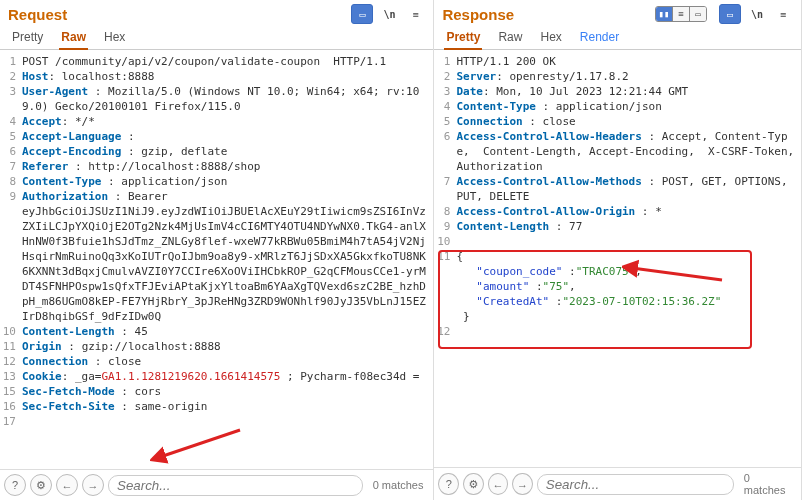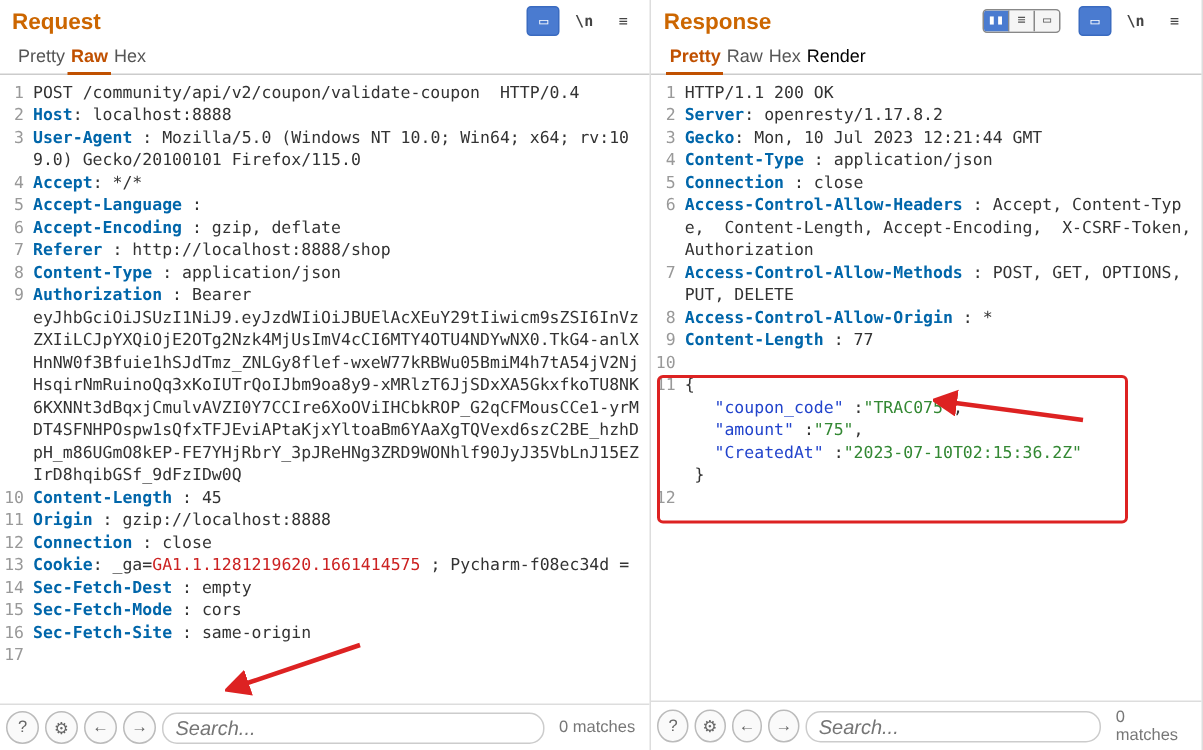--- a/index.html
+++ b/index.html
@@ -6,24 +6,24 @@
 .wrap{display:flex;width:802px;height:500px;box-sizing:border-box}
 .pane{display:flex;flex-direction:column;border-right:1px solid #ddd;position:relative}
 .pane-left{width:470px}
 .pane-right{flex:1}
 .hdr{display:flex;align-items:center;padding:4px 8px 2px 8px}
 .hdr-title{color:#cc6600;font-size:15px;font-weight:bold;font-family:Arial,sans-serif}
 .hdr-spacer{flex:1}
 .hdr-btns{display:flex;align-items:center;gap:6px}
 .icon-btn{width:20px;height:18px;display:inline-flex;align-items:center;justify-content:center;border:1px solid #999;border-radius:3px;background:#f5f5f5;color:#444;font-size:10px}
 .icon-btn.blue{background:#4a7bd0;border-color:#3a6bc0;color:#fff}
-.tabs{display:flex;padding:0 10px;font-family:Arial,sans-serif;font-size:12px;border-bottom:1px solid #ccc;color:#555}
+.tabs{display:flex;gap:14px;padding:0 10px;font-family:Arial,sans-serif;font-size:12px;border-bottom:1px solid #ccc;color:#555}
 .tab{padding:4px 2px;cursor:pointer}
 .tab.active{color:#c05000;border-bottom:2px solid #c05000;margin-bottom:-1px;font-weight:bold}
-.tab.disabled{color:#000000}
+.tab.disabled{color:#3b82f6}
 .content{flex:1;overflow:hidden;padding:4px 0;position:relative}
 .line{display:flex;align-items:flex-start;padding:0 4px 0 0;line-height:15px}
 .ln{width:16px;text-align:right;color:#999;padding-right:6px;flex-shrink:0;user-select:none}
 .lt{flex:1;white-space:pre-wrap;word-break:break-all}
 .hn{color:#0066aa;font-weight:bold}
 .hv{color:#338833}
 .hv-red{color:#cc2222}
 .hv-blue{color:#2244cc}
 .norm{color:#333}
 .footer{display:flex;align-items:center;gap:4px;padding:4px;border-top:1px solid #ddd;font-family:Arial,sans-serif;font-size:11px}
@@ -55,21 +55,21 @@
     </div>
     <div class="tabs">
       <span class="tab">Pretty</span>
       <span class="tab active">Raw</span>
       <span class="tab">Hex</span>
     </div>
     <div class="content" id="req-content">
 
     <div class="line">
           <span class="ln">1</span>
-          <span class="lt"><span class="norm">POST /community/api/v2/coupon/validate-coupon  HTTP/0.4</span></span>
+          <span class="lt"><span class="norm">POST /community/api/v2/coupon/validate-coupon  HTTP/1.1</span></span>
         </div>
         <div class="line">
           <span class="ln">2</span>
           <span class="lt"><span class="hn">Host</span>: <span class="norm">localhost:8888</span></span>
         </div>
         <div class="line">
           <span class="ln">3</span>
           <span class="lt"><span class="hn">User-Agent</span> : <span class="norm">Mozilla/5.0 (Windows NT 10.0; Win64; x64; rv:109.0) Gecko/20100101 Firefox/115.0</span></span>
         </div>
         <div class="line">
@@ -107,24 +107,20 @@
           <span class="lt"><span class="hn">Origin</span> : <span class="norm">gzip://localhost:8888</span></span>
         </div>
         <div class="line">
           <span class="ln">12</span>
           <span class="lt"><span class="hn">Connection</span> : <span class="norm">close</span></span>
         </div>
         <div class="line">
           <span class="ln">13</span>
           <span class="lt"><span class="hn">Cookie</span>: <span class="norm">_ga=</span><span class="hv-red">GA1.1.1281219620.1661414575</span> ; <span class="norm">Pycharm-f08ec34d</span> =
 </span>
-        </div>
-        <div class="line">
-          <span class="ln">14</span>
-          <span class="lt"><span class="hn">Sec-Fetch-Dest</span> : <span class="norm">empty</span></span>
         </div>
         <div class="line">
           <span class="ln">15</span>
           <span class="lt"><span class="hn">Sec-Fetch-Mode</span> : <span class="norm">cors</span></span>
         </div>
         <div class="line">
           <span class="ln">16</span>
           <span class="lt"><span class="hn">Sec-Fetch-Site</span> : <span class="norm">same-origin</span></span>
         </div>
         <div class="line">
@@ -178,21 +174,21 @@
     <div class="line">
           <span class="ln">1</span>
           <span class="lt"><span class="norm">HTTP/1.1 200 OK</span></span>
         </div>
         <div class="line">
           <span class="ln">2</span>
           <span class="lt"><span class="hn">Server</span>: <span class="norm">openresty/1.17.8.2</span></span>
         </div>
         <div class="line">
           <span class="ln">3</span>
-          <span class="lt"><span class="hn">Gecko</span>: <span class="norm">Mon, 10 Jul 2023 12:21:44 GMT</span></span>
+          <span class="lt"><span class="hn">Date</span>: <span class="norm">Mon, 10 Jul 2023 12:21:44 GMT</span></span>
         </div>
         <div class="line">
           <span class="ln">4</span>
           <span class="lt"><span class="hn">Content-Type</span> : <span class="norm">application/json</span></span>
         </div>
         <div class="line">
           <span class="ln">5</span>
           <span class="lt"><span class="hn">Connection</span> : <span class="norm">close</span></span>
         </div>
         <div class="line">

